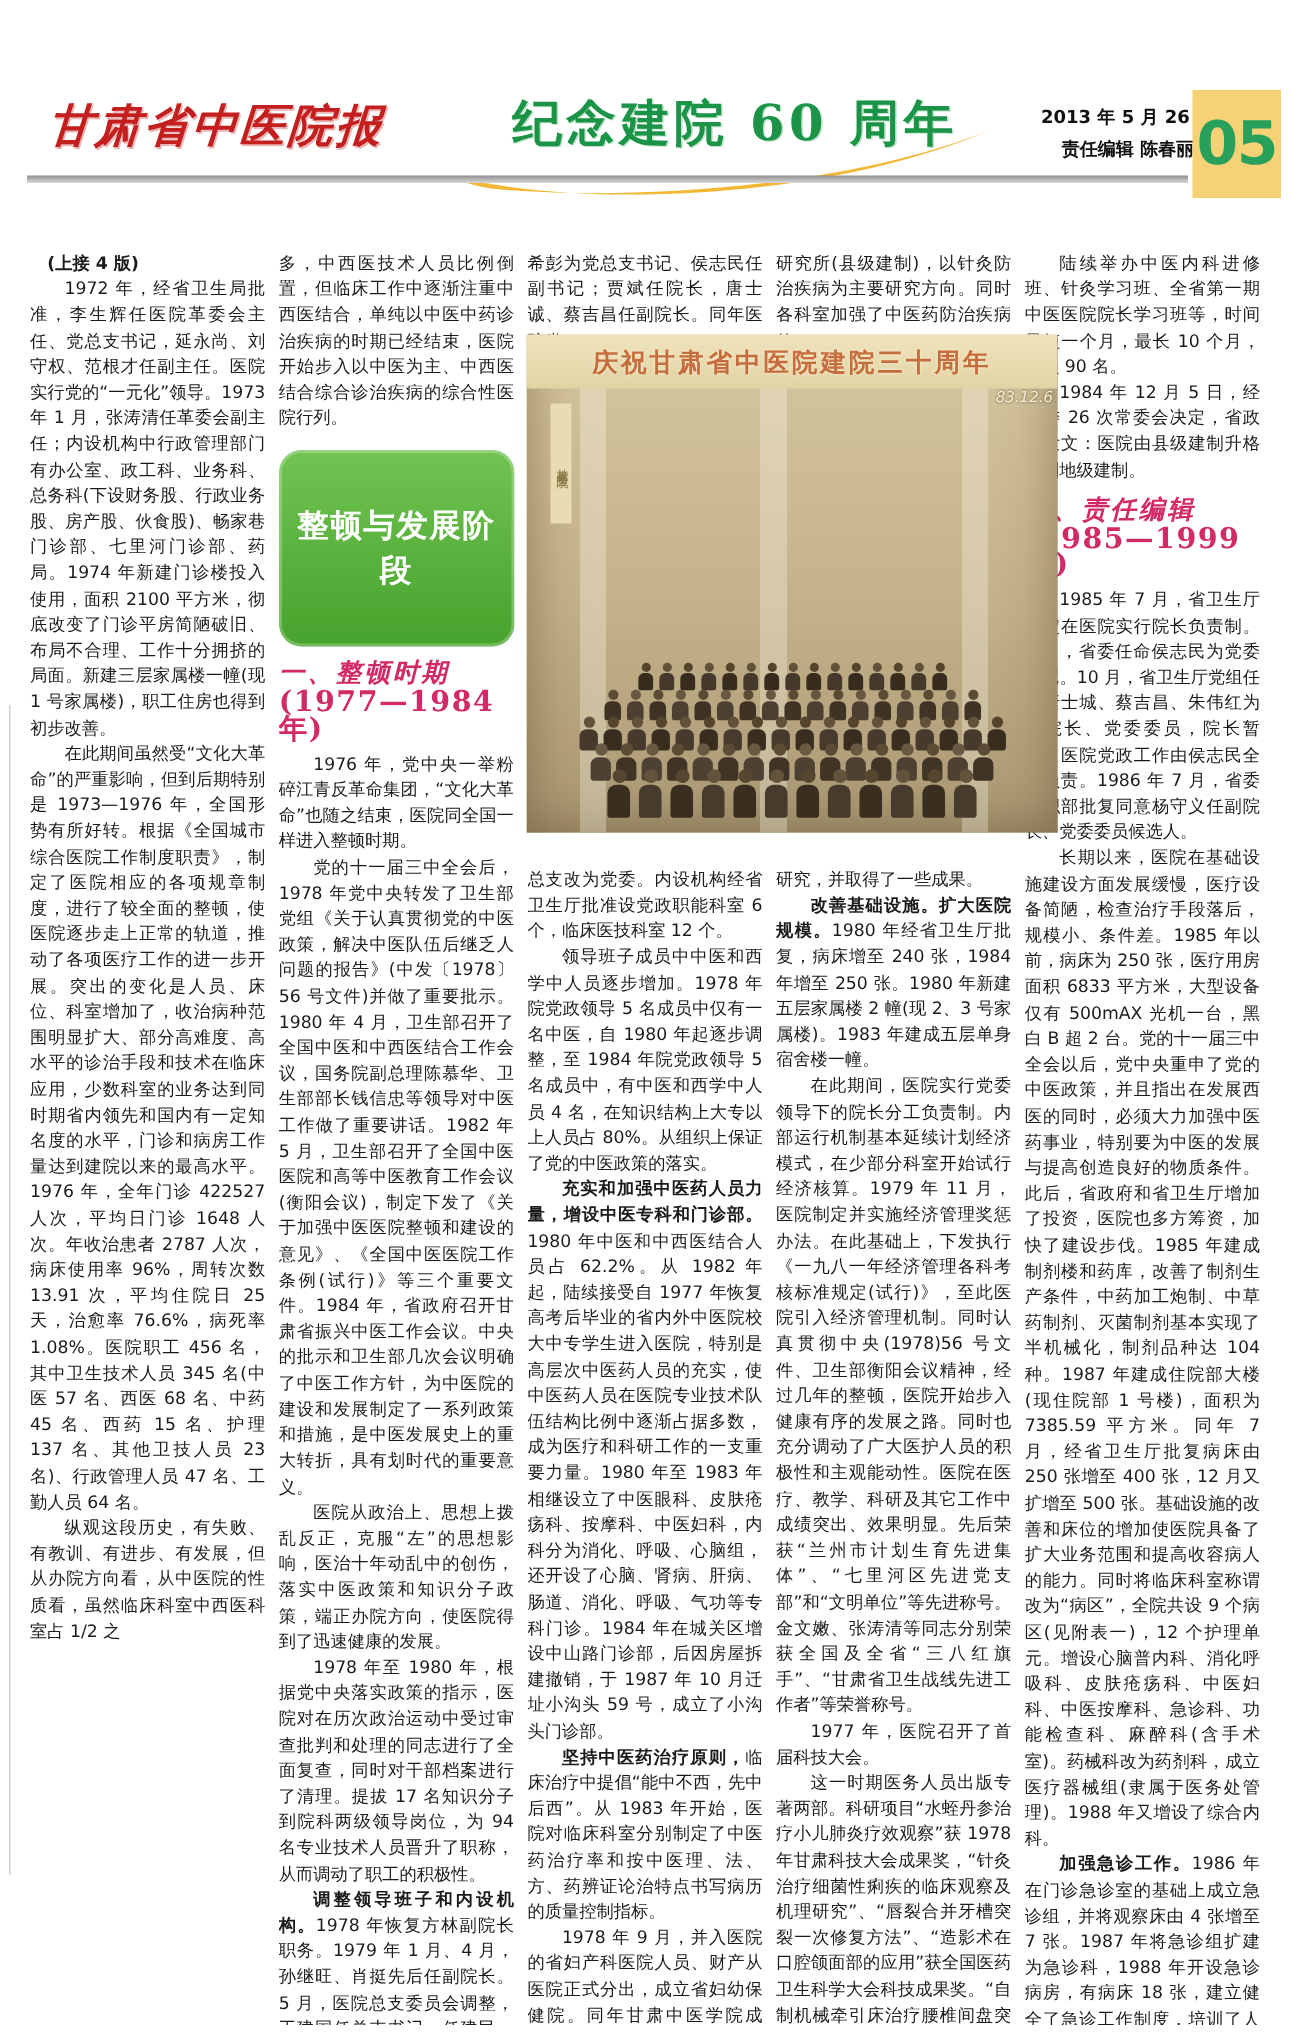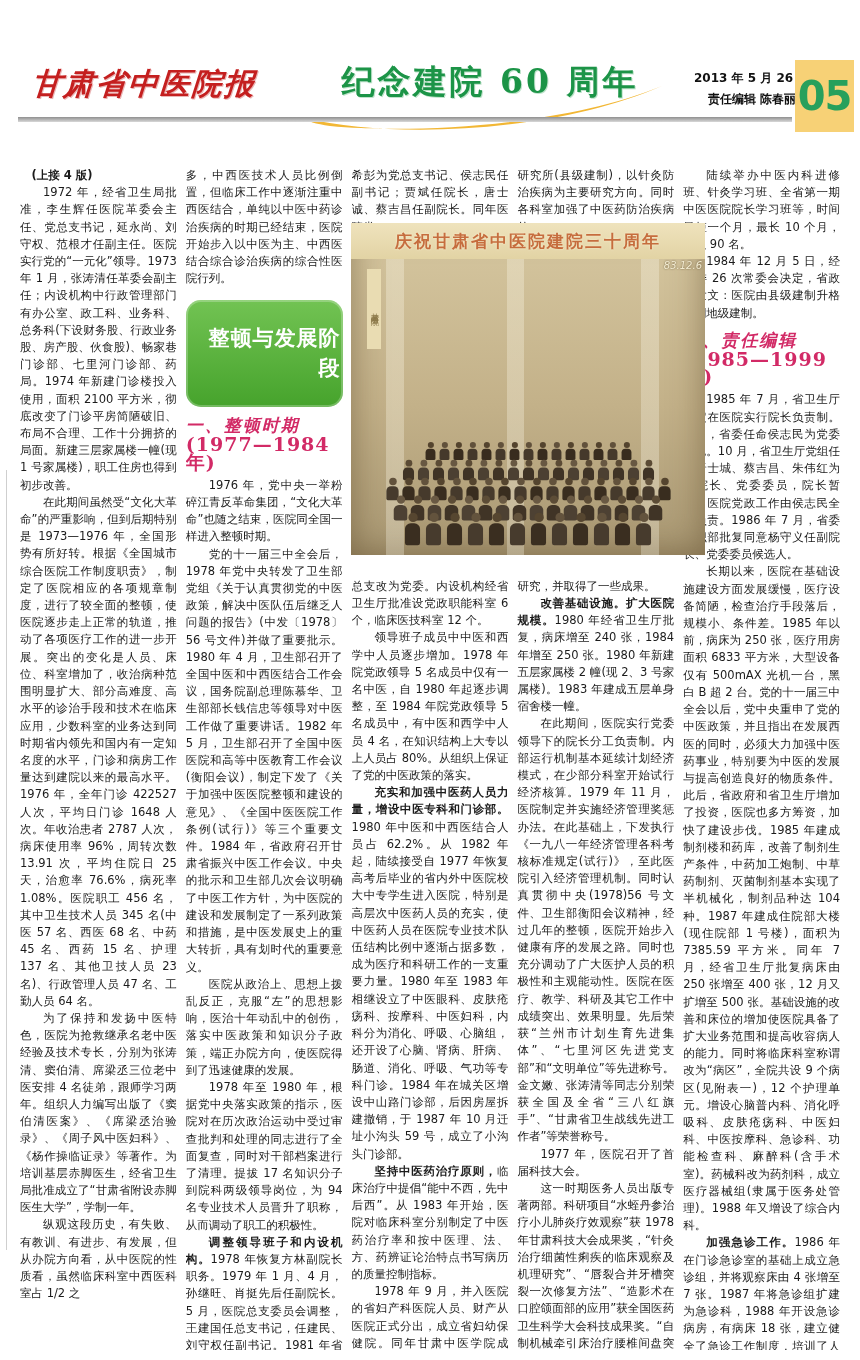--- a/index.html
+++ b/index.html
@@ -31,21 +31,21 @@
   .col { flex:1 1 0; min-width:0; font-size:11.5px; line-height:17.2px; text-align:justify;
          color:#1b1b1b; overflow:hidden; }
   .para { text-indent:2em; }
   .para.noind { text-indent:0; }
   .lead { font-weight:bold; }
   .cont-note { font-weight:bold; text-indent:1em; }
   .photo-gap { height:342px; }
 
   
   .stage-box { margin:13px 0 10px; background:linear-gradient(180deg,#72c353,#46a32c);
-               border-radius:15px; color:#fff; text-align:right; padding:24px 2px;
+               border-radius:15px; color:#fff; text-align:center; padding:36px 2px;
                box-shadow:inset 0 0 0 2px rgba(255,255,255,.25); }
   .stage-box .l1 { font-size:21px; font-weight:bold; letter-spacing:1px; line-height:1.4; }
   .stage-box .l2 { font-size:19px; font-weight:bold; line-height:1.4; }
 
   
   .sub-hdr { margin:10px 0 6px; }
   .sub-title { color:#d22a66; font-family:"DejaVu Serif","Liberation Serif",serif; font-style:italic;
                font-weight:bold; font-size:17px; letter-spacing:2px; }
   .sub-years { color:#d22a66; font-family:"DejaVu Serif","Liberation Serif",serif;
                font-weight:bold; font-size:19px; margin-top:2px; letter-spacing:1px; }
@@ -103,21 +103,20 @@
 
   <div class="page-badge">05</div>
   <div class="header-rule"></div>
 
   <div class="body">
 
     <div class="col">
       <p class="para cont-note">(上接 4 版)</p>
       <p class="para"><span>1972 年，经省卫生局批准，李生辉任医院革委会主任、党总支书记，延永尚、刘守权、范根才任副主任。医院实行党的“一元化”领导。1973 年 1 月，张涛清任革委会副主任；内设机构中行政管理部门有办公室、政工科、业务科、总务科(下设财务股、行政业务股、房产股、伙食股)、畅家巷门诊部、七里河门诊部、药局。1974 年新建门诊楼投入使用，面积 2100 平方米，彻底改变了门诊平房简陋破旧、布局不合理、工作十分拥挤的局面。新建三层家属楼一幢(现 1 号家属楼)，职工住房也得到初步改善。</span></p>
       <p class="para"><span>在此期间虽然受“文化大革命”的严重影响，但到后期特别是 1973—1976 年，全国形势有所好转。根据《全国城市综合医院工作制度职责》，制定了医院相应的各项规章制度，进行了较全面的整顿，使医院逐步走上正常的轨道，推动了各项医疗工作的进一步开展。突出的变化是人员、床位、科室增加了，收治病种范围明显扩大、部分高难度、高水平的诊治手段和技术在临床应用，少数科室的业务达到同时期省内领先和国内有一定知名度的水平，门诊和病房工作量达到建院以来的最高水平。1976 年，全年门诊 422527 人次，平均日门诊 1648 人次。年收治患者 2787 人次，病床使用率 96%，周转次数 13.91 次，平均住院日 25 天，治愈率 76.6%，病死率 1.08%。医院职工 456 名，其中卫生技术人员 345 名(中医 57 名、西医 68 名、中药 45 名、西药 15 名、护理 137 名、其他卫技人员 23 名)、行政管理人员 47 名、工勤人员 64 名。</span></p>
-      <p class="para"><span>为了保持和发扬中医特色，医院为抢救继承名老中医经验及技术专长，分别为张涛清、窦伯清、席梁丞三位老中医安排 4 名徒弟，跟师学习两年。组织人力编写出版了《窦伯清医案》、《席梁丞治验录》、《周子风中医妇科》、《杨作操临证录》等著作。为培训基层赤脚医生，经省卫生局批准成立了“甘肃省附设赤脚医生大学”，学制一年。</span></p>
       <p class="para"><span>纵观这段历史，有失败、有教训、有进步、有发展，但从办院方向看，从中医院的性质看，虽然临床科室中西医科室占 1/2 之</span></p>
     </div>
 
     <div class="col">
       <p class="para noind"><span>多，中西医技术人员比例倒置，但临床工作中逐渐注重中西医结合，单纯以中医中药诊治疾病的时期已经结束，医院开始步入以中医为主、中西医结合综合诊治疾病的综合性医院行列。</span></p>
       <div class="stage-box">
         <div class="l1">整顿与发展阶段</div>
       </div>
       <div class="sub-hdr">
         <div class="sub-title">一、整顿时期</div>

